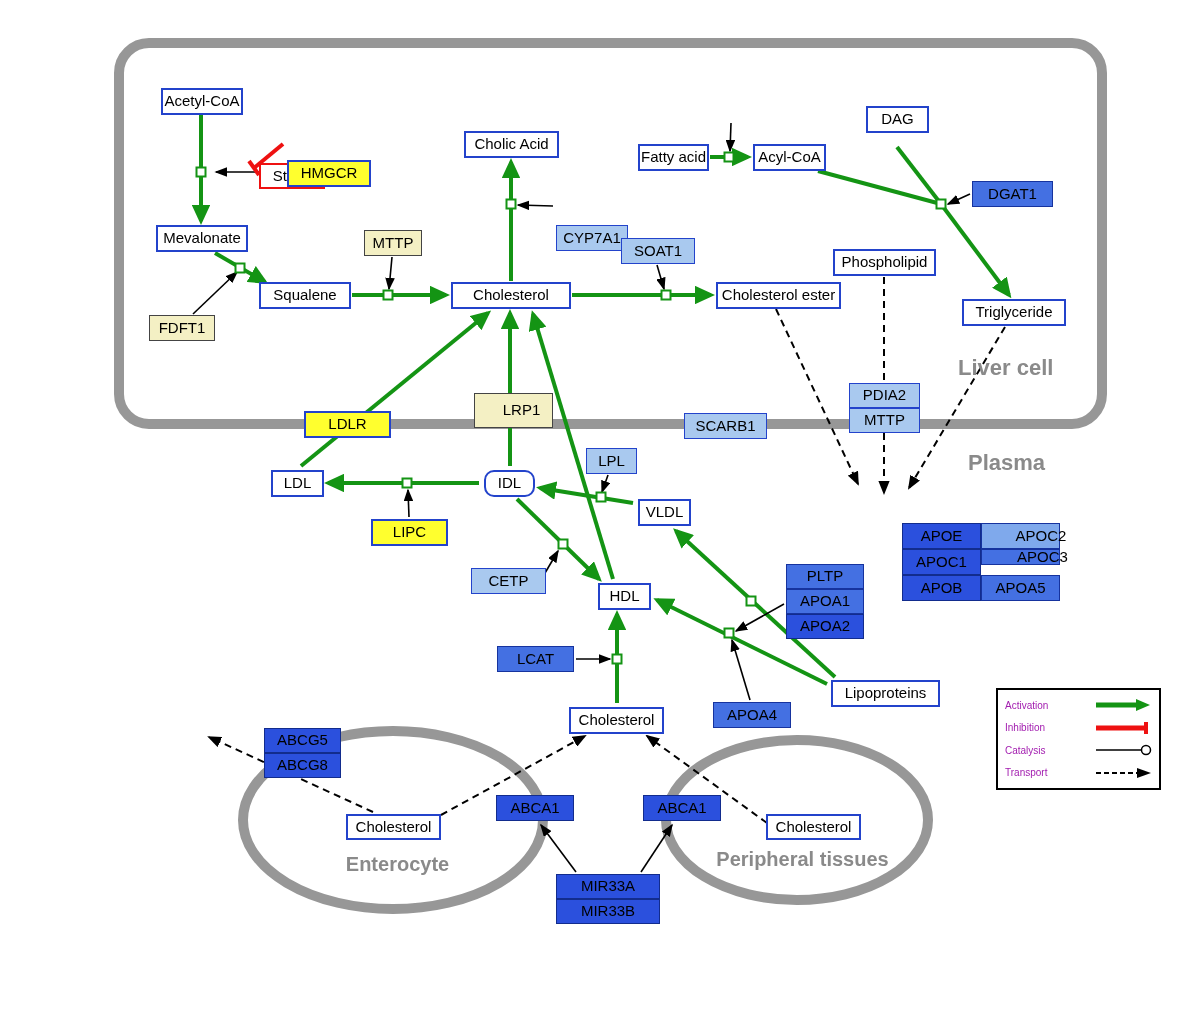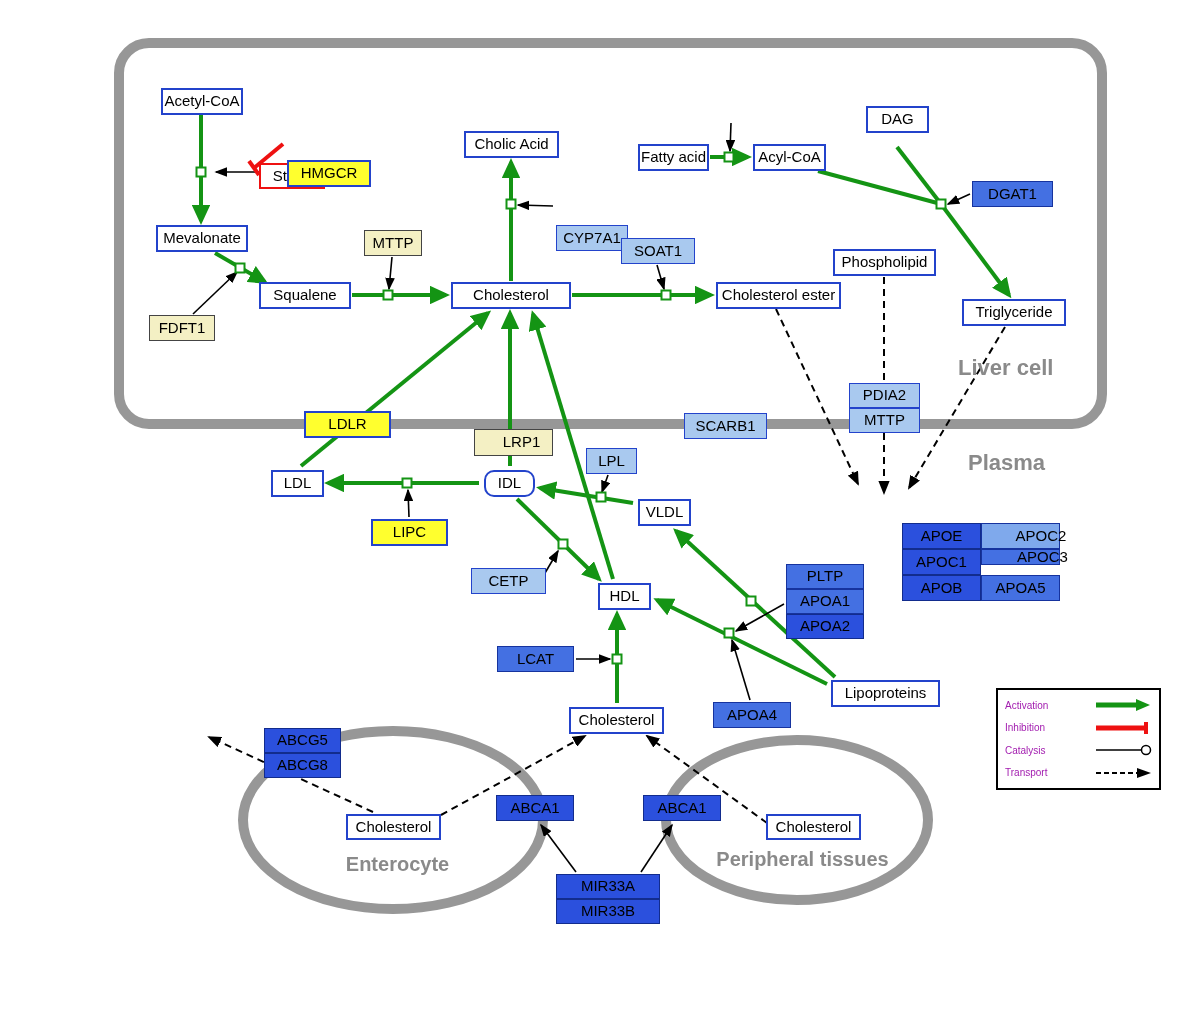--- a/index.html
+++ b/index.html
@@ -147,21 +147,21 @@
   <div class="node metab" style="left:716px;top:282px;width:125px;height:27px;">Cholesterol ester</div>
   <div class="node metab" style="left:638px;top:144px;width:71px;height:27px;">Fatty acid</div>
   <div class="node metab" style="left:753px;top:144px;width:73px;height:27px;">Acyl-CoA</div>
   <div class="node metab" style="left:866px;top:106px;width:63px;height:27px;">DAG</div>
   <div class="node enz-med" style="left:972px;top:181px;width:81px;height:26px;">DGAT1</div>
   <div class="node metab" style="left:833px;top:249px;width:103px;height:27px;">Phospholipid</div>
   <div class="node metab" style="left:962px;top:299px;width:104px;height:27px;">Triglyceride</div>
   <div class="node enz-light" style="left:849px;top:383px;width:71px;height:25px;">PDIA2</div>
   <div class="node enz-light" style="left:849px;top:408px;width:71px;height:25px;">MTTP</div>
   <div class="node yellow" style="left:304px;top:411px;width:87px;height:27px;">LDLR</div>
-  <div class="node cream" style="left:474px;top:429px;width:79px;height:27px;padding-left:16px;">LRP1</div>
+  <div class="node cream" style="left:474px;top:393px;width:79px;height:35px;padding-left:16px;">LRP1</div>
   <div class="node enz-light" style="left:684px;top:413px;width:83px;height:26px;">SCARB1</div>
   <div class="node metab" style="left:271px;top:470px;width:53px;height:27px;">LDL</div>
   <div class="node metab" style="left:484px;top:470px;width:51px;height:27px;border-radius:10px;">IDL</div>
   <div class="node enz-light" style="left:586px;top:448px;width:51px;height:26px;">LPL</div>
   <div class="node metab" style="left:638px;top:499px;width:53px;height:27px;">VLDL</div>
   <div class="node yellow" style="left:371px;top:519px;width:77px;height:27px;">LIPC</div>
   <div class="node enz-light" style="left:471px;top:568px;width:75px;height:26px;">CETP</div>
   <div class="node metab" style="left:598px;top:583px;width:53px;height:27px;">HDL</div>
   <div class="node enz-med" style="left:497px;top:646px;width:77px;height:26px;">LCAT</div>
   <div class="node enz-med" style="left:786px;top:564px;width:78px;height:25px;">PLTP</div>

